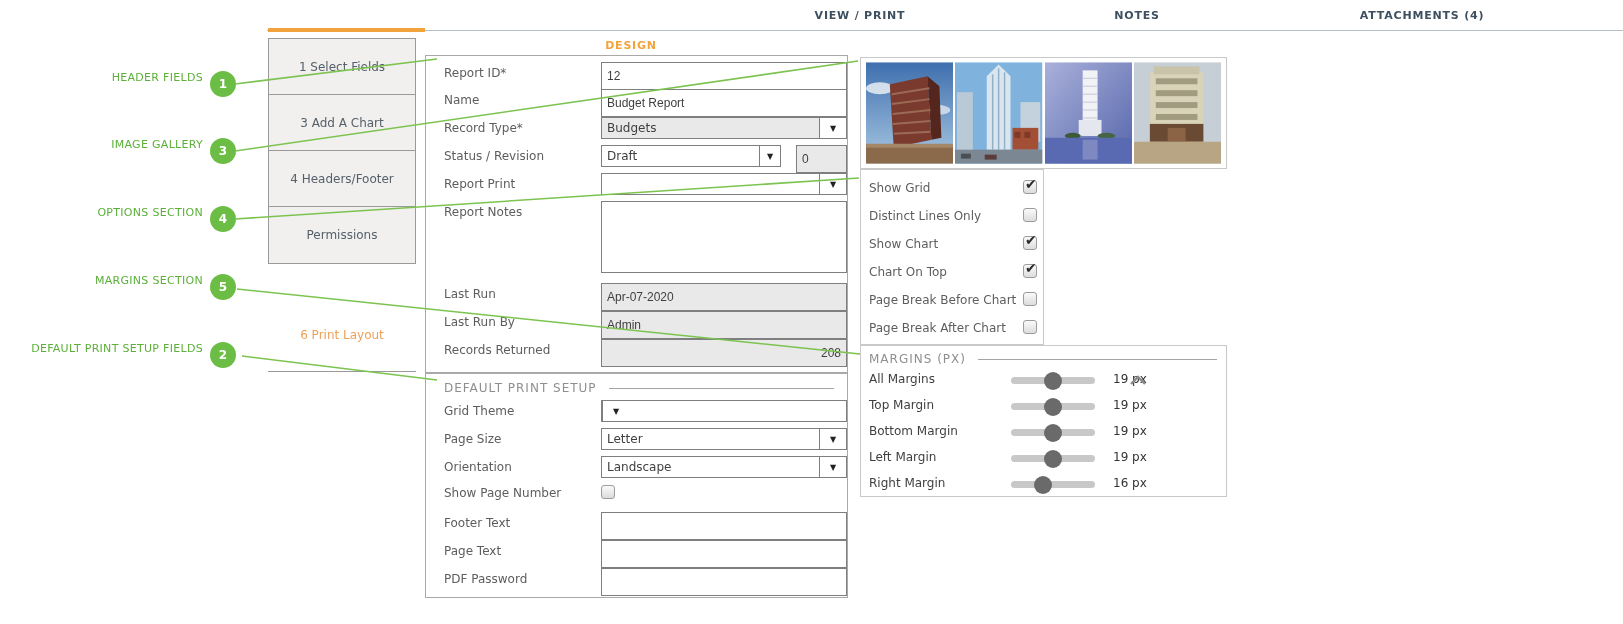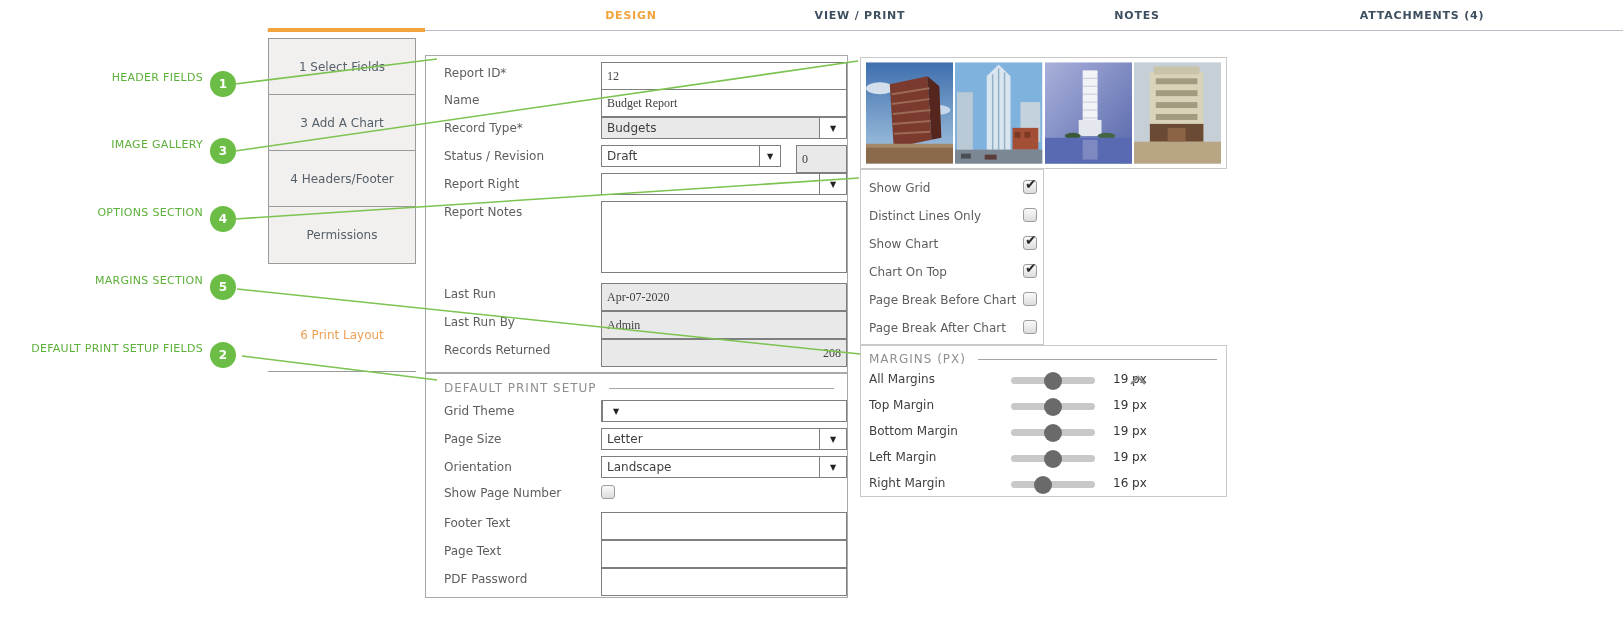--- a/index.html
+++ b/index.html
@@ -8,21 +8,21 @@
     background: #ffffff;
     font-family: "DejaVu Sans", "Liberation Sans", sans-serif;
     overflow: hidden;
   }
   
   .tabbar { position: absolute; left: 267px; top: 0; width: 1356px; height: 31px;
             border-bottom: 1px solid #b7bec5; }
   .tab { position: absolute; top: 9px; transform: translateX(-50%);
          font-size: 11px; font-weight: bold; letter-spacing: .8px;
          color: #3E4F60; white-space: nowrap; cursor: pointer; }
-  .tab.active { color: #F2A33C; }
+  .tab.active { color: #F2A33C; margin-top: 30px; }
   .tab-underline { position: absolute; left: 268px; top: 28px; width: 157px; height: 4px;
                    background: #F2A33C; }
   
   .sidebar { position: absolute; left: 268px; top: 38px; width: 148px;
              background: #f1f0ef; border: 1px solid #9a9a9a; }
   .side-item { height: 56px; display: flex; align-items: center; justify-content: center;
                font-size: 12px; color: #55606a; border-bottom: 1px solid #9a9a9a; cursor: pointer; }
   .side-item:last-child { border-bottom: none; }
   .side-active { position: absolute; left: 268px; top: 326px; width: 148px; height: 18px;
                  display: flex; align-items: center; justify-content: center;
@@ -41,21 +41,21 @@
   
   .formbox { position: absolute; left: 425px; width: 423px; border: 1px solid #a9a9a9;
              background: #fff; }
   #box1 { top: 55px; height: 318px; }
   #box2 { top: 373px; height: 225px; }
   .frow { position: absolute; left: 0; width: 100%; }
   .flabel { position: absolute; left: 18px; top: 4px; font-size: 12px; color: #5d5d5d;
             white-space: nowrap; }
   .field { position: absolute; left: 175px; width: 246px; height: 22px;
            border: 1px solid #7f7f7f; background: #fff; font-size: 12px; color: #3f3f3f;
-           padding: 13px 5px; font-family: Liberation Serif, serif; display: flex; align-items: center; }
+           padding: 13px 5px; font-family: Liberation Sans, sans-serif; display: flex; align-items: center; }
   input.field { display: inline-block; line-height: 20px; }
   .field.ro { background: #e9e9e9; }
   .field.num { justify-content: flex-end; }
   .notes { position: absolute; left: 175px; width: 246px; height: 72px;
            border: 1px solid #7f7f7f; background: #fff; resize: none;
            font-family: inherit; font-size: 12px; padding: 3px 5px; }
   
   .dropdown { position: absolute; left: 175px; height: 22px; border: 1px solid #7f7f7f;
               background: #fff; display: flex; cursor: pointer; }
   .dd-value { flex: 1; font-size: 12px; color: #3f3f3f; padding: 0 5px;
@@ -156,21 +156,21 @@
   </div>
   <div class="frow" style="top:89px">
     <span class="flabel">Status / Revision</span>
     <div class="dropdown dd-narrow" style="width:180px">
       <span class="dd-value">Draft</span>
       <span class="dd-arrow">▼</span>
     </div>
     <div class="field ro" style="left:370px;width:51px">0</div>
   </div>
   <div class="frow" style="top:117px">
-    <span class="flabel">Report Right</span>
+    <span class="flabel">Report Print</span>
     <div class="dropdown" style="width:246px">
       <span class="dd-value"></span>
       <span class="dd-arrow">▼</span>
     </div>
   </div>
   <div class="frow" style="top:145px">
     <span class="flabel">Report Notes</span>
     <textarea class="notes" style=""></textarea>
   </div>
   <div class="frow" style="top:227px">

